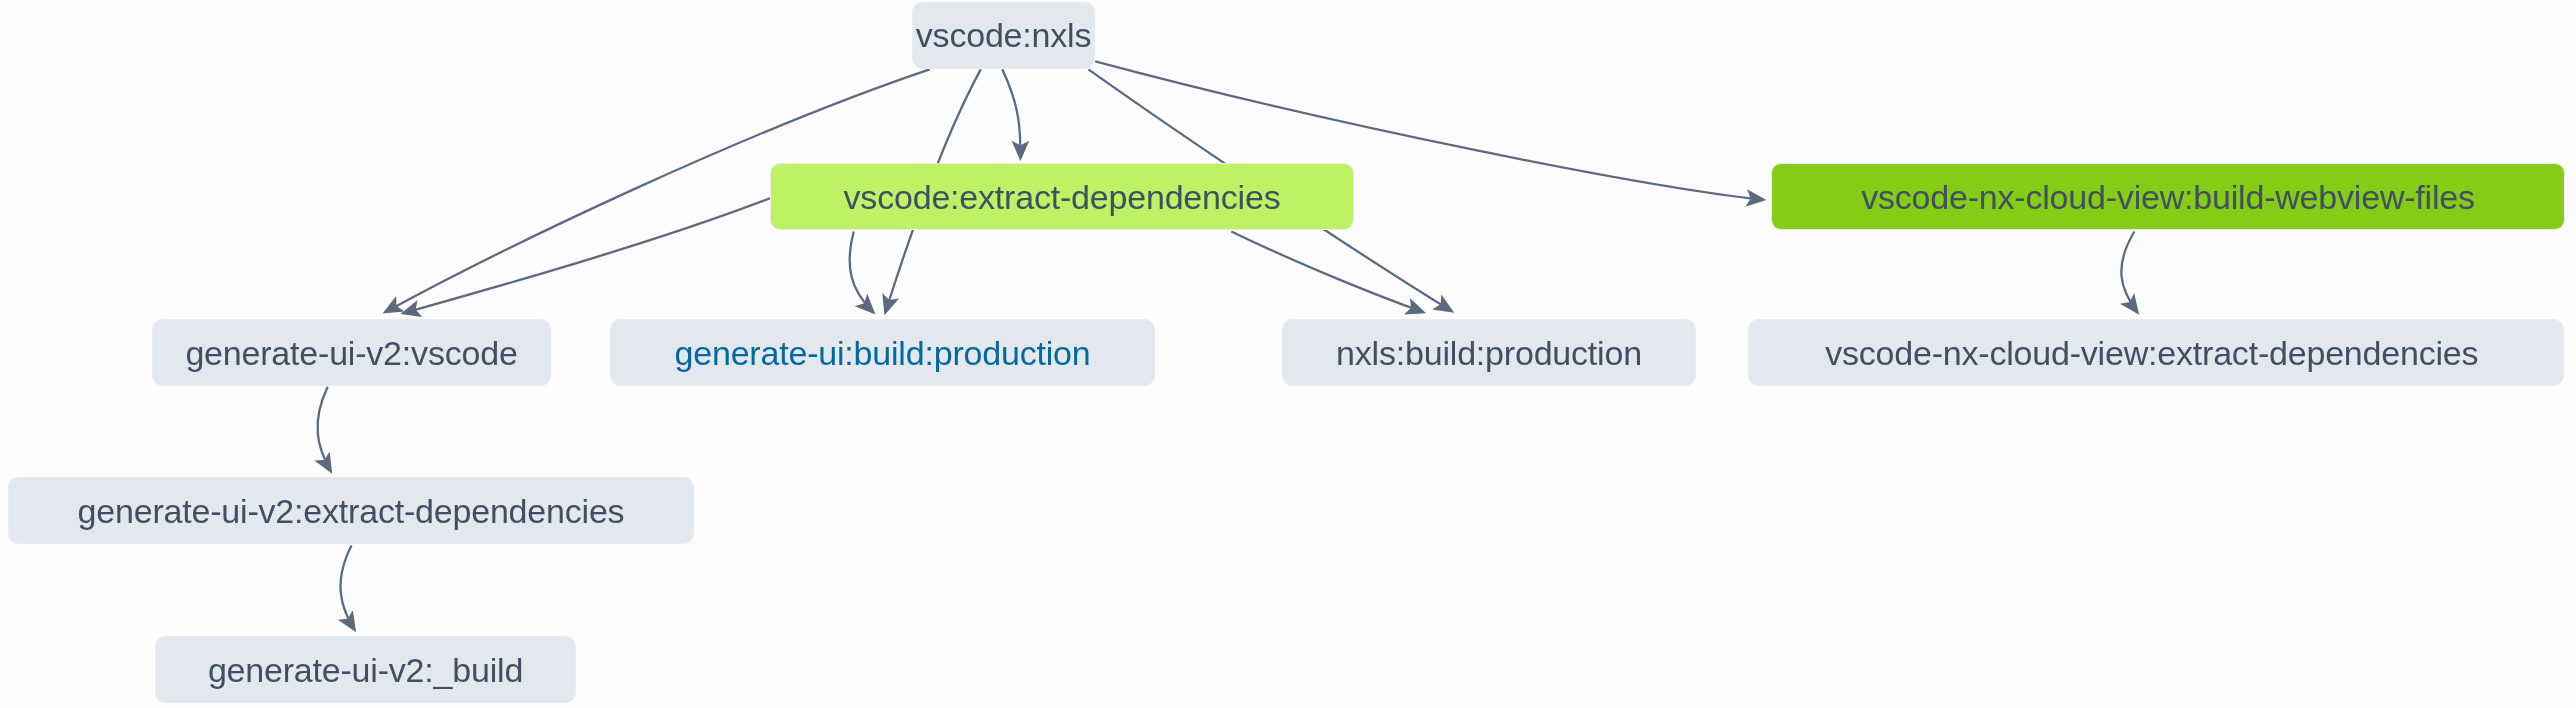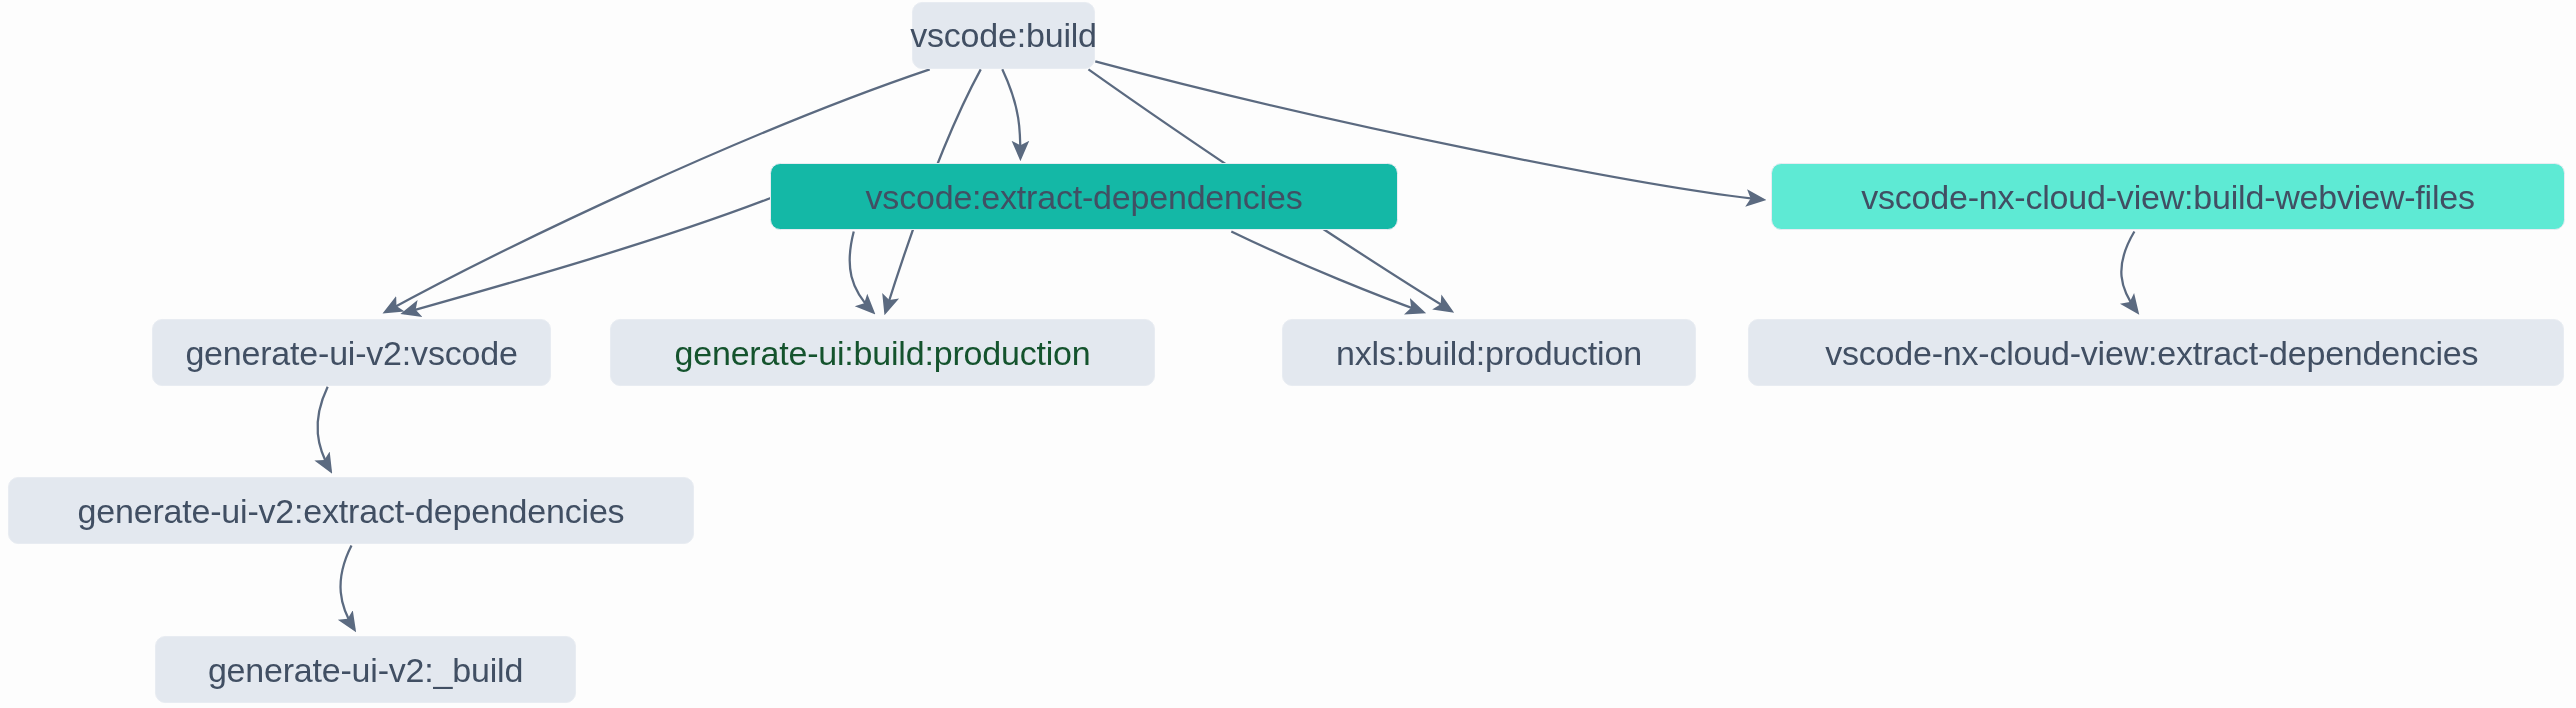--- a/index.html
+++ b/index.html
@@ -77,33 +77,33 @@
         <path d="M 1506 408 C 1490 470 1500 510 1540 550" class="edge-path" marker-end="url(#arrowhead)" stroke="#5b6a80"></path>
         <path d="M 2172 408 C 2300 470 2440 525 2510 550" class="edge-path" marker-end="url(#arrowhead)" stroke="#5b6a80"></path>
         <path d="M 3765 408 C 3728 470 3740 510 3770 550" class="edge-path" marker-end="url(#arrowhead)" stroke="#5b6a80"></path>
         <path d="M 578 682 C 548 745 560 790 583 830" class="edge-path" marker-end="url(#arrowhead)" stroke="#5b6a80"></path>
         <path d="M 620 962 C 588 1025 600 1070 625 1110" class="edge-path" marker-end="url(#arrowhead)" stroke="#5b6a80"></path>
       </g>
   </svg>
 
   <div id="nodes-group">
       <div class="node" style="left: 912px; top: 1.7px; width: 183px; background: rgb(227, 232, 239); border-color: rgb(232, 236, 242);">
-        <span class="node-label" style="color: rgb(65, 79, 99);">vscode:build</span>
+        <span class="node-label" style="color: rgb(65, 79, 99);">vscode:nxls</span>
       </div>
-      <div class="node" style="left: 770px; top: 163px; width: 628px; background: #14b8a6; border-color: rgb(232, 236, 242);">
+      <div class="node" style="left: 770px; top: 163px; width: 584px; background: #bef264; border-color: rgb(232, 236, 242);">
         <span class="node-label" style="color: rgb(65, 79, 99);">vscode:extract-dependencies</span>
       </div>
-      <div class="node" style="left: 1771px; top: 163px; width: 794px; background: #5eead4; border-color: rgb(232, 236, 242);">
+      <div class="node" style="left: 1771px; top: 163px; width: 794px; background: #84cc16; border-color: rgb(232, 236, 242);">
         <span class="node-label" style="color: rgb(65, 79, 99);">vscode-nx-cloud-view:build-webview-files</span>
       </div>
       <div class="node" style="left: 152px; top: 319px; width: 399px; background: rgb(227, 232, 239); border-color: rgb(232, 236, 242);">
         <span class="node-label" style="color: rgb(65, 79, 99);">generate-ui-v2:vscode</span>
       </div>
       <div class="node" style="left: 610px; top: 319px; width: 545px; background: rgb(227, 232, 239); border-color: rgb(232, 236, 242);">
-        <span class="node-label" style="color: #14532d; text-align: center;">generate-ui:build:production</span>
+        <span class="node-label" style="color: #0369a1; text-align: center;">generate-ui:build:production</span>
       </div>
       <div class="node" style="left: 1282px; top: 319px; width: 414px; background: rgb(227, 232, 239); border-color: rgb(232, 236, 242);">
         <span class="node-label" style="color: rgb(65, 79, 99); text-align: right;">nxls:build:production</span>
       </div>
       <div class="node" style="left: 1748px; top: 319px; width: 816px; background: rgb(227, 232, 239); border-color: rgb(232, 236, 242); padding-left: 13px;">
         <span class="node-label" style="color: rgb(65, 79, 99);">vscode-nx-cloud-view:extract-dependencies</span>
       </div>
       <div class="node" style="left: 8px; top: 477px; width: 686px; background: rgb(227, 232, 239); border-color: rgb(232, 236, 242);">
         <span class="node-label" style="color: rgb(65, 79, 99);">generate-ui-v2:extract-dependencies</span>
       </div>

